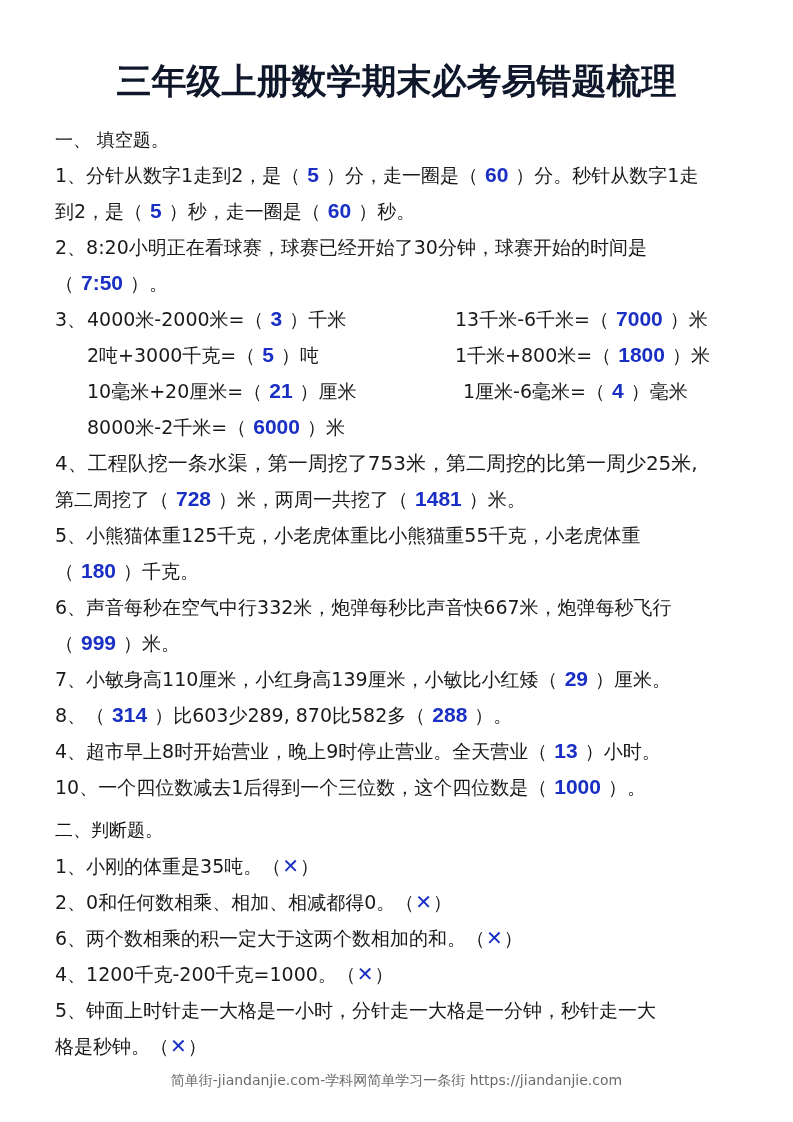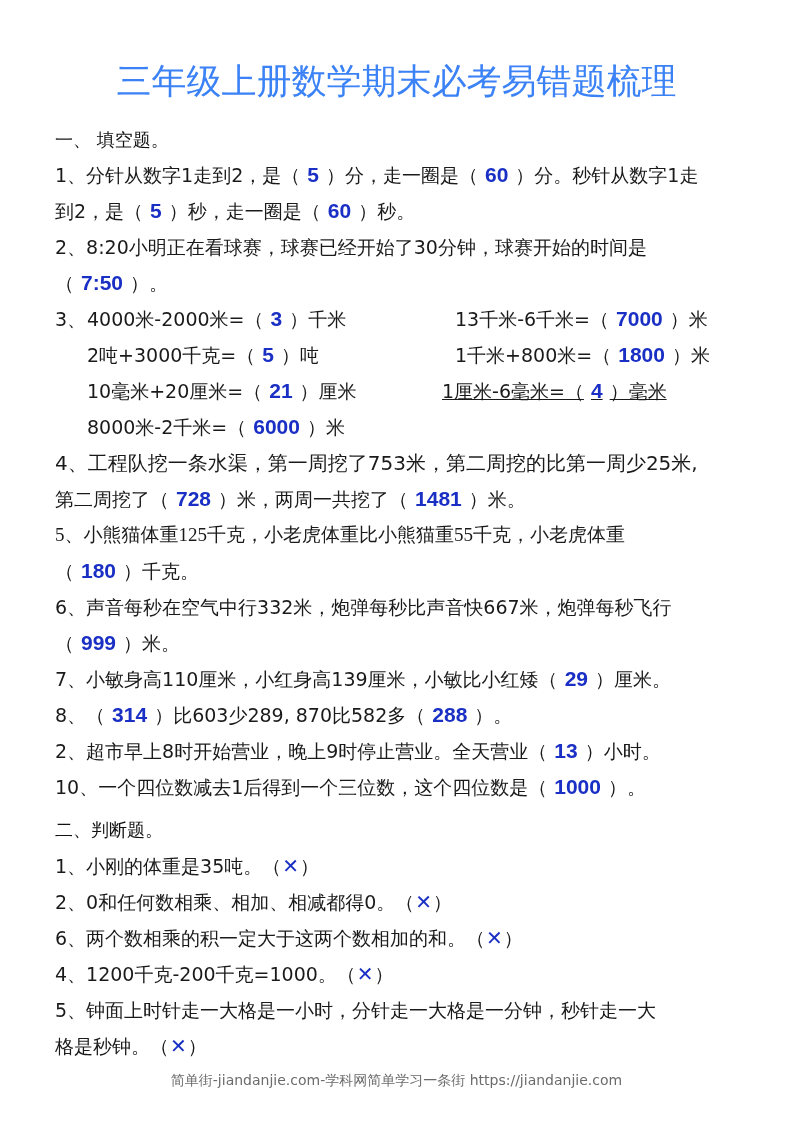--- a/index.html
+++ b/index.html
@@ -15,23 +15,23 @@
       font-family: "DejaVu Sans", "Liberation Sans", sans-serif;
       color: #111111;
     }
     .page-title {
       position: absolute;
       top: 57px;
       left: 0;
       width: 793px;
       text-align: center;
       font-size: 35px;
-      font-weight: normal;
+      font-weight: bold;
       letter-spacing: 0px;
-      color: #3b82f6;
+      color: #0f172a;
       line-height: 48px;
     }
     .section-heading {
       position: absolute;
       left: 55px;
       font-size: 18px;
       font-weight: normal;
       color: #111;
       line-height: 24px;
     }
@@ -101,52 +101,52 @@
 </div>
 <div class="sub" style="top:342px; left:87px;">
   <span>2吨+3000千克=（</span><span class="ans">5</span><span>）吨</span>
 </div>
 <div class="sub" style="top:342px; left:455px;">
   <span>1千米+800米=（</span><span class="ans">1800</span><span>）米</span>
 </div>
 <div class="sub" style="top:378px; left:87px;">
   <span>10毫米+20厘米=（</span><span class="ans">21</span><span>）厘米</span>
 </div>
-<div class="sub" style="top:378px; left:442px;text-decoration:underline;">
+<div class="sub" style="top:378px; left:463px;">
   <span>1厘米-6毫米=（</span><span class="ans">4</span><span>）毫米</span>
 </div>
 <div class="sub" style="top:414px; left:87px;">
   <span>8000米-2千米=（</span><span class="ans">6000</span><span>）米</span>
 </div>
 
 <div class="line" style="top:450px; font-size:20px;">4、工程队挖一条水渠，第一周挖了753米，第二周挖的比第一周少25米,</div>
 <div class="line" style="top:486px;">
   <span>第二周挖了（</span><span class="ans">728</span><span>）米，两周一共挖了（</span><span class="ans">1481</span><span>）米。</span>
 </div>
 
-<div class="line" style="top:522px;font-family:Liberation Serif, serif;">5、小熊猫体重125千克，小老虎体重比小熊猫重55千克，小老虎体重</div>
+<div class="line" style="top:522px;">5、小熊猫体重125千克，小老虎体重比小熊猫重55千克，小老虎体重</div>
 <div class="line" style="top:558px;">
   <span>（</span><span class="ans">180</span><span>）千克。</span>
 </div>
 
 <div class="line" style="top:594px;">6、声音每秒在空气中行332米，炮弹每秒比声音快667米，炮弹每秒飞行</div>
 <div class="line" style="top:630px;">
   <span>（</span><span class="ans">999</span><span>）米。</span>
 </div>
 
 <div class="line" style="top:666px;">
   <span>7、小敏身高110厘米，小红身高139厘米，小敏比小红矮（</span><span class="ans">29</span><span>）厘米。</span>
 </div>
 
 <div class="line" style="top:702px;">
   <span>8、（</span><span class="ans">314</span><span>）比603少289, 870比582多（</span><span class="ans">288</span><span>）。</span>
 </div>
 
 <div class="line" style="top:738px;">
-  <span>2、超市早上8时开始营业，晚上9时停止营业。全天营业（</span><span class="ans">13</span><span>）小时。</span>
+  <span>4、超市早上8时开始营业，晚上9时停止营业。全天营业（</span><span class="ans">13</span><span>）小时。</span>
 </div>
 
 <div class="line" style="top:774px;">
   <span>10、一个四位数减去1后得到一个三位数，这个四位数是（</span><span class="ans">1000</span><span>）。</span>
 </div>
 
 <div class="section-heading" style="top:818px;">二、判断题。</div>
 
 <div class="line" style="top:853px;">
   <span>1、小刚的体重是35吨。（</span><span class="mark">✕</span><span>）</span>

